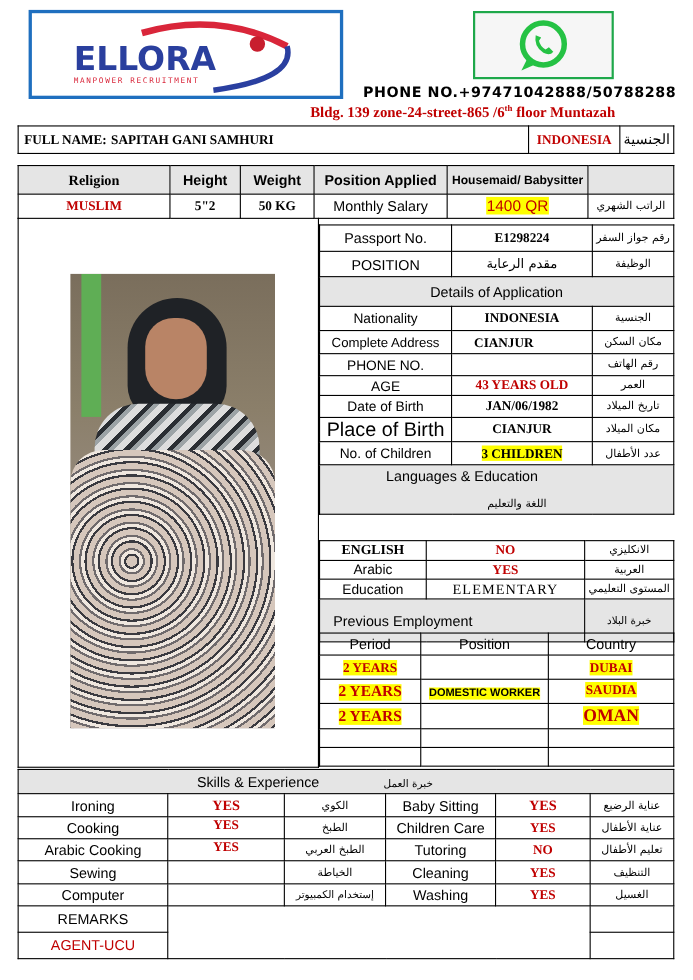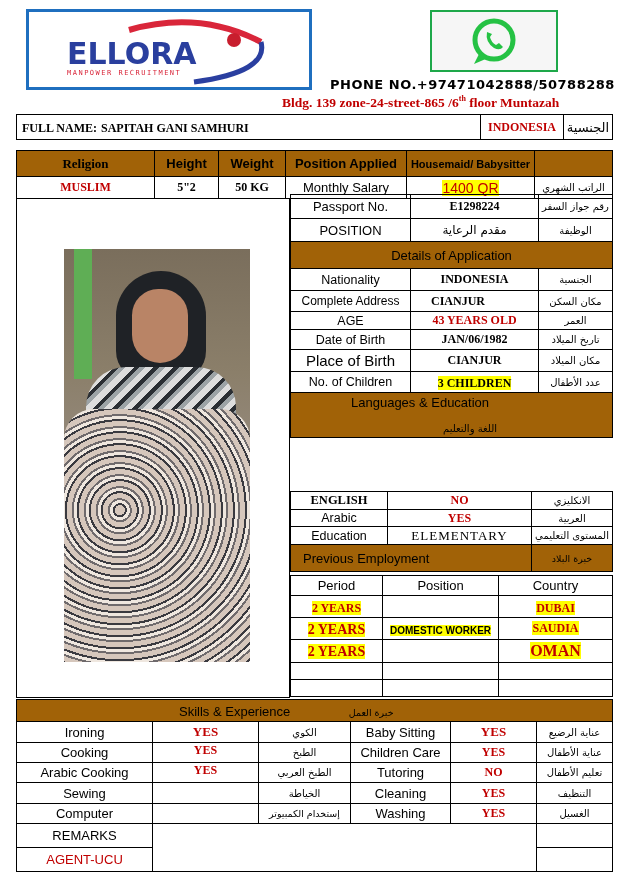--- a/index.html
+++ b/index.html
@@ -5,21 +5,21 @@
   html, body { margin:0; padding:0; background:#ffffff; }
   body { width:630px; height:891px; position:relative; overflow:hidden; font-family:"Liberation Sans", sans-serif; color:#000; }
   .abs { position:absolute; }
   .logo-box { left:26px; top:9px; width:286px; height:81px; border:3px solid #1f6fbf; box-sizing:border-box; background:#fff; }
   .wa-box { left:430px; top:10px; width:128px; height:62px; border:2px solid #1ea84a; box-sizing:border-box; background:#f6f6f6; }
   .phone { left:330px; top:77px; font-family:"DejaVu Sans", sans-serif; font-weight:bold; font-size:13px; letter-spacing:0.5px; }
   .addr { left:282px; top:94px; font-family:"Liberation Serif", serif; font-weight:bold; font-size:13.5px; color:#c00000; }
   .addr sup { font-size:8px; }
   table { border-collapse:collapse; position:absolute; table-layout:fixed; }
   td { border:1px solid #000; padding:0; text-align:center; vertical-align:middle; overflow:hidden; white-space:nowrap; }
-  .green { background:#a16207;margin-top:23px; }
+  .green { background:#e5e5e5;margin-top:23px; }
   .sans-b { font-family:"Liberation Sans", sans-serif; font-weight:bold; font-stretch:condensed; }
   .serif-b { font-family:"Liberation Serif", serif; font-weight:bold; }
   .red { color:#c00000; }
   .hl { background:#ffff00; }
   .ar { font-family:"DejaVu Sans", sans-serif; font-size:10px; }
   .photo { left:64px; top:249px; width:186px; height:413px; background:linear-gradient(180deg,#7a6e5c 0%,#8b7f6a 30%,#9a8f86 60%,#8a7f78 100%); overflow:hidden; }
 </style>
 </head>
 <body>
 
@@ -86,21 +86,21 @@
 
 <div class="abs" style="left:16px; top:198px; width:274px; height:500px; border:1px solid #000; border-top:none; box-sizing:border-box;"></div>
 <div class="abs photo">
   <div class="abs" style="left:10px; top:0; width:18px; height:130px; background:#5fae55;"></div>
   <div class="abs" style="left:52px; top:22px; width:90px; height:110px; border-radius:45px 45px 30px 30px; background:#1f2226;"></div>
   <div class="abs" style="left:68px; top:40px; width:56px; height:74px; border-radius:28px 28px 30px 30px; background:#b98466;"></div>
   <div class="abs" style="left:22px; top:118px; width:150px; height:60px; border-radius:40px 40px 10px 10px; background:repeating-linear-gradient(135deg,#ddd 0 6px,#2a2e33 6px 10px,#9ca3a6 10px 14px);"></div>
   <div class="abs" style="left:0; top:160px; width:186px; height:253px; border-radius:30px 30px 0 0; background:repeating-radial-gradient(circle at 30% 40%,#d6c7bc 0 5px,#3a3a40 5px 7px,#efe7df 7px 10px,#6f6a6c 10px 12px);"></div>
 </div>
 
-<table style="left:290px; top:194px; width:323px;">
+<table style="left:290px; top:204px; width:323px;">
   <colgroup>
       <col style="width:120px">
       <col style="width:128px">
       <col>
     </colgroup>
   <tbody>
       <tr style="height:24px;">
     <td class="sans-b" style="font-size:13px; font-weight:normal;">Passport No.</td>
     <td class="serif-b" style="font-size:12px;">E1298224</td>
     <td class="ar">رقم جواز السفر</td>
@@ -116,32 +116,37 @@
   <tr style="height:22px;">
     <td class="sans-b" style="font-size:12.5px; font-weight:normal;">Nationality</td>
     <td class="serif-b" style="font-size:12px;">INDONESIA</td>
     <td class="ar">الجنسية</td>
   </tr>
   <tr style="height:21px;">
     <td class="sans-b" style="font-size:12px; font-weight:normal;">Complete Address</td>
     <td class="serif-b" style="font-size:12px; text-align:left; padding-left:20px;">CIANJUR</td>
     <td class="ar">مكان السكن</td>
   </tr>
+  <tr style="height:20px;">
+    <td class="sans-b" style="font-size:12.5px; font-weight:normal;">PHONE NO.</td>
+    <td class="serif-b" style="font-size:12px;"></td>
+    <td class="ar">رقم الهاتف</td>
+  </tr>
   <tr style="height:18px;">
     <td class="sans-b" style="font-size:12.5px; font-weight:normal;">AGE</td>
     <td class="serif-b red" style="font-size:12px;">43 YEARS OLD</td>
     <td class="ar">العمر</td>
   </tr>
   <tr style="height:20px;">
     <td class="sans-b" style="font-size:12.5px; font-weight:normal;">Date of Birth</td>
     <td class="serif-b" style="font-size:12px;">JAN/06/1982</td>
     <td class="ar">تاريخ الميلاد</td>
   </tr>
   <tr style="height:22px;">
-    <td class="sans-b" style="font-size:15px; font-weight:normal;">Place of Birth</td>
+    <td class="sans-b" style="font-size:18px; font-weight:normal;">Place of Birth</td>
     <td class="serif-b" style="font-size:12px;">CIANJUR</td>
     <td class="ar">مكان الميلاد</td>
   </tr>
   <tr style="height:21px;">
     <td class="sans-b" style="font-size:12.5px; font-weight:normal;">No. of Children</td>
     <td><span class="serif-b hl" style="font-size:12px;">3 CHILDREN</span></td>
     <td class="ar">عدد الأطفال</td>
   </tr>
   <tr class="green" style="height:45px;">
     <td colspan="3" style="vertical-align:top; padding-top:2px;">
@@ -167,21 +172,21 @@
   <tr style="height:17px;">
     <td class="sans-b" style="font-size:12.5px; font-weight:normal;">Arabic</td>
     <td class="serif-b red" style="font-size:12px;">YES</td>
     <td class="ar">العربية</td>
   </tr>
   <tr style="height:18px;">
     <td class="sans-b" style="font-size:12.5px; font-weight:normal;">Education</td>
     <td class="serif-b" style="font-size:13px; font-weight:normal; letter-spacing:1px;">ELEMENTARY</td>
     <td class="ar">المستوى التعليمي</td>
   </tr>
-  <tr class="green" style="height:27px;">
+  <tr class="green" style="height:39px;">
     <td colspan="2" class="sans-b" style="font-size:13px; font-weight:normal; text-align:left; padding-left:12px;">Previous Employment</td>
     <td class="ar" style="font-size:9.5px;">خبرة البلاد</td>
   </tr>
 </tbody>
   </table>
 
 <table style="left:290px; top:575px; width:323px;">
   <colgroup>
       <col style="width:92px">
       <col style="width:116px">

